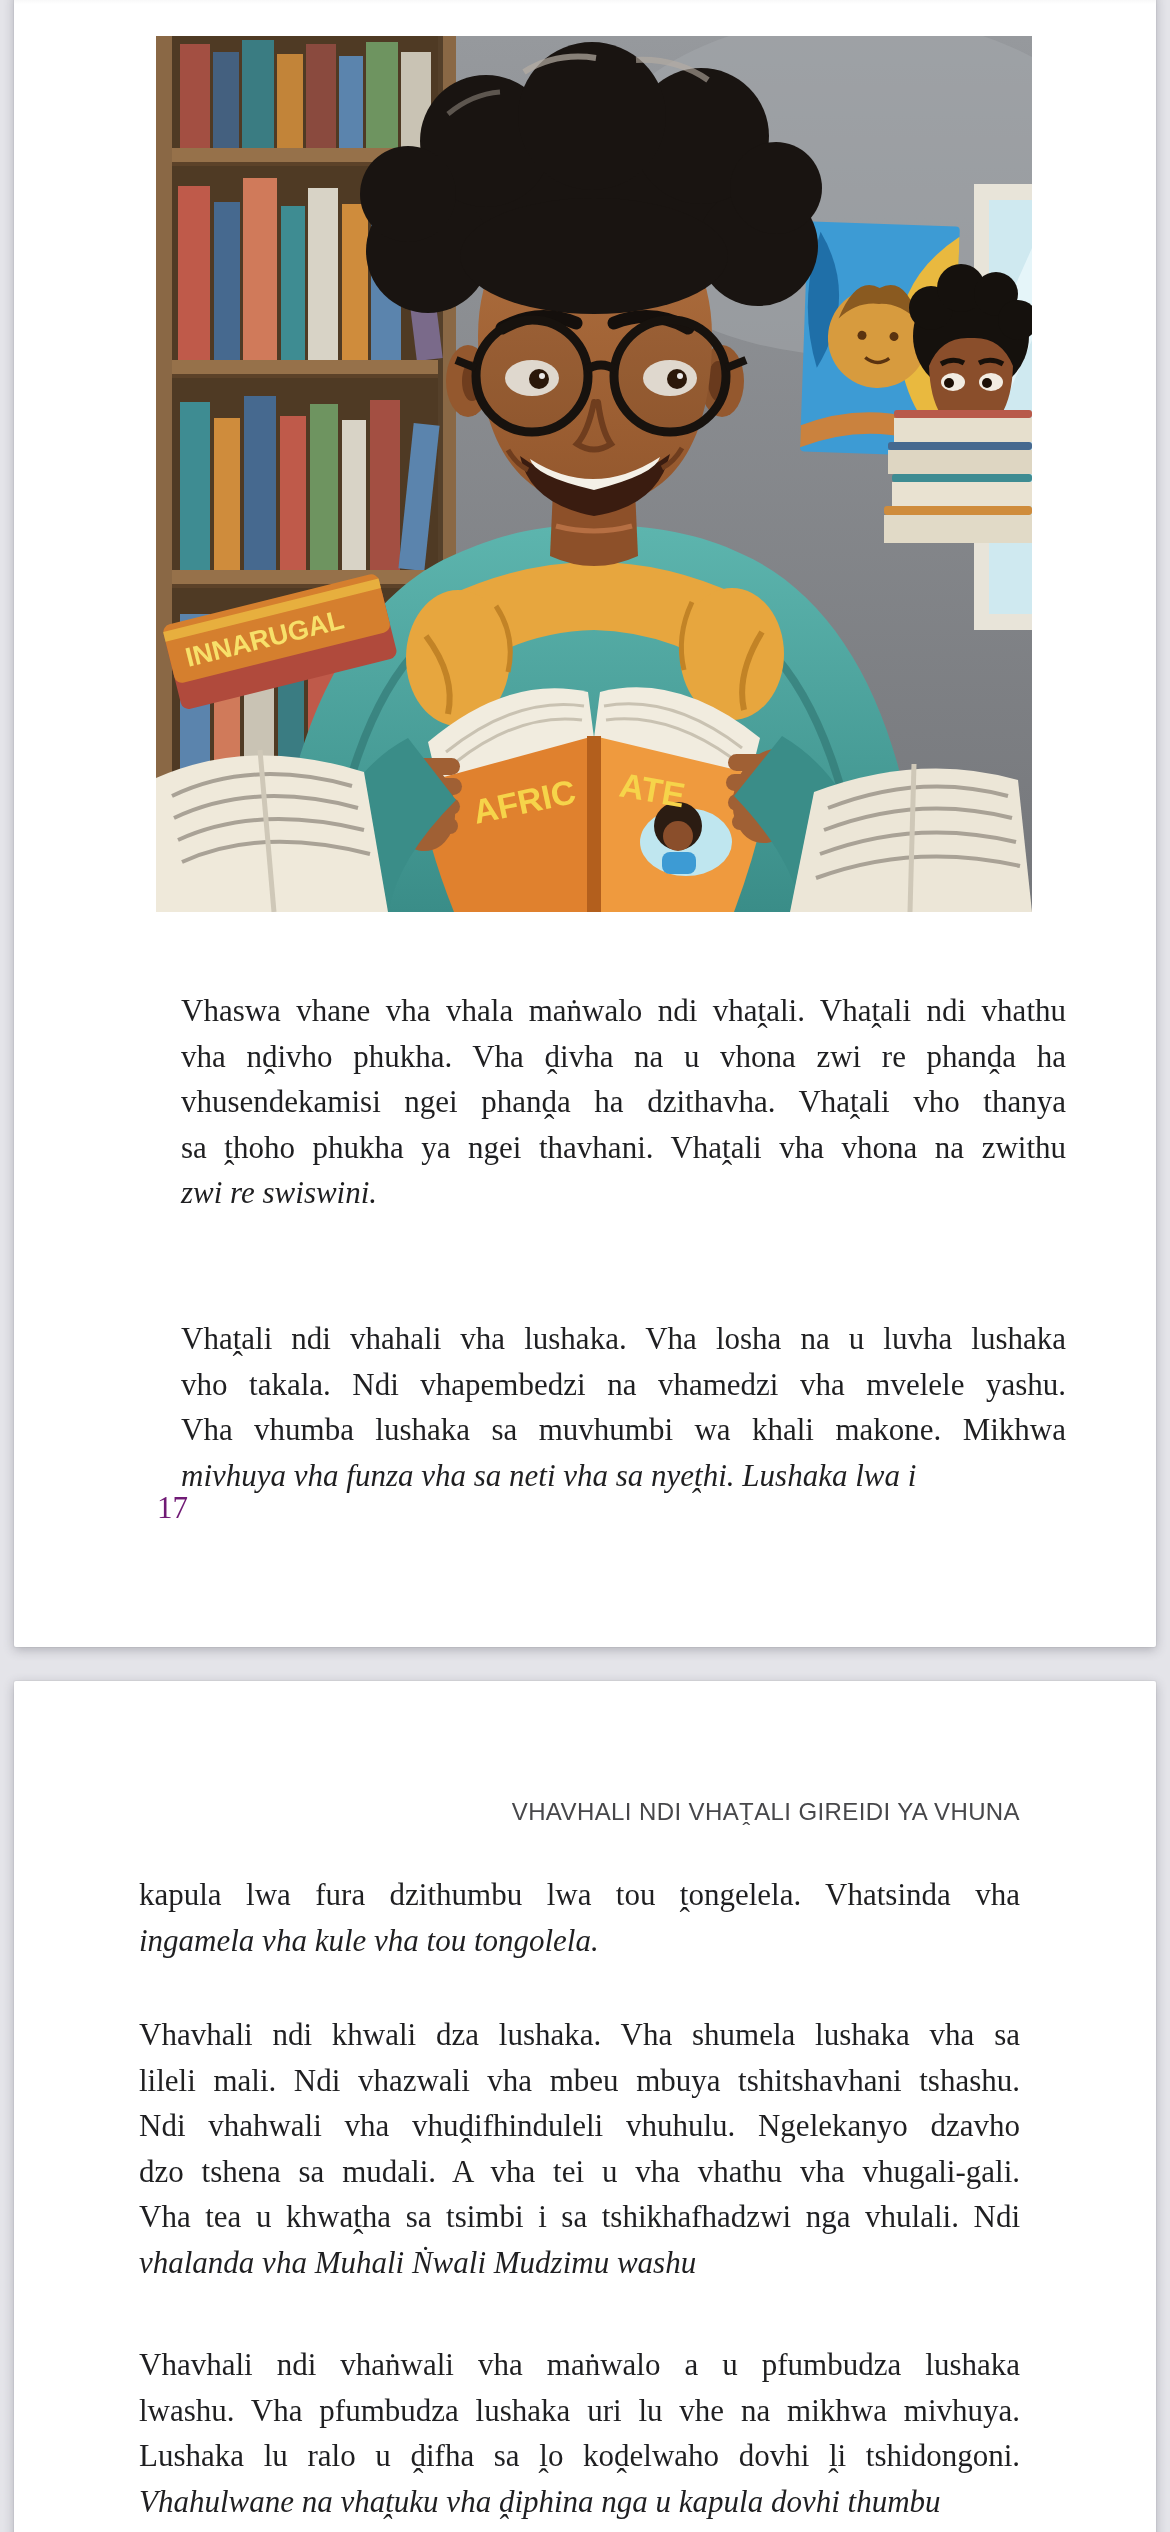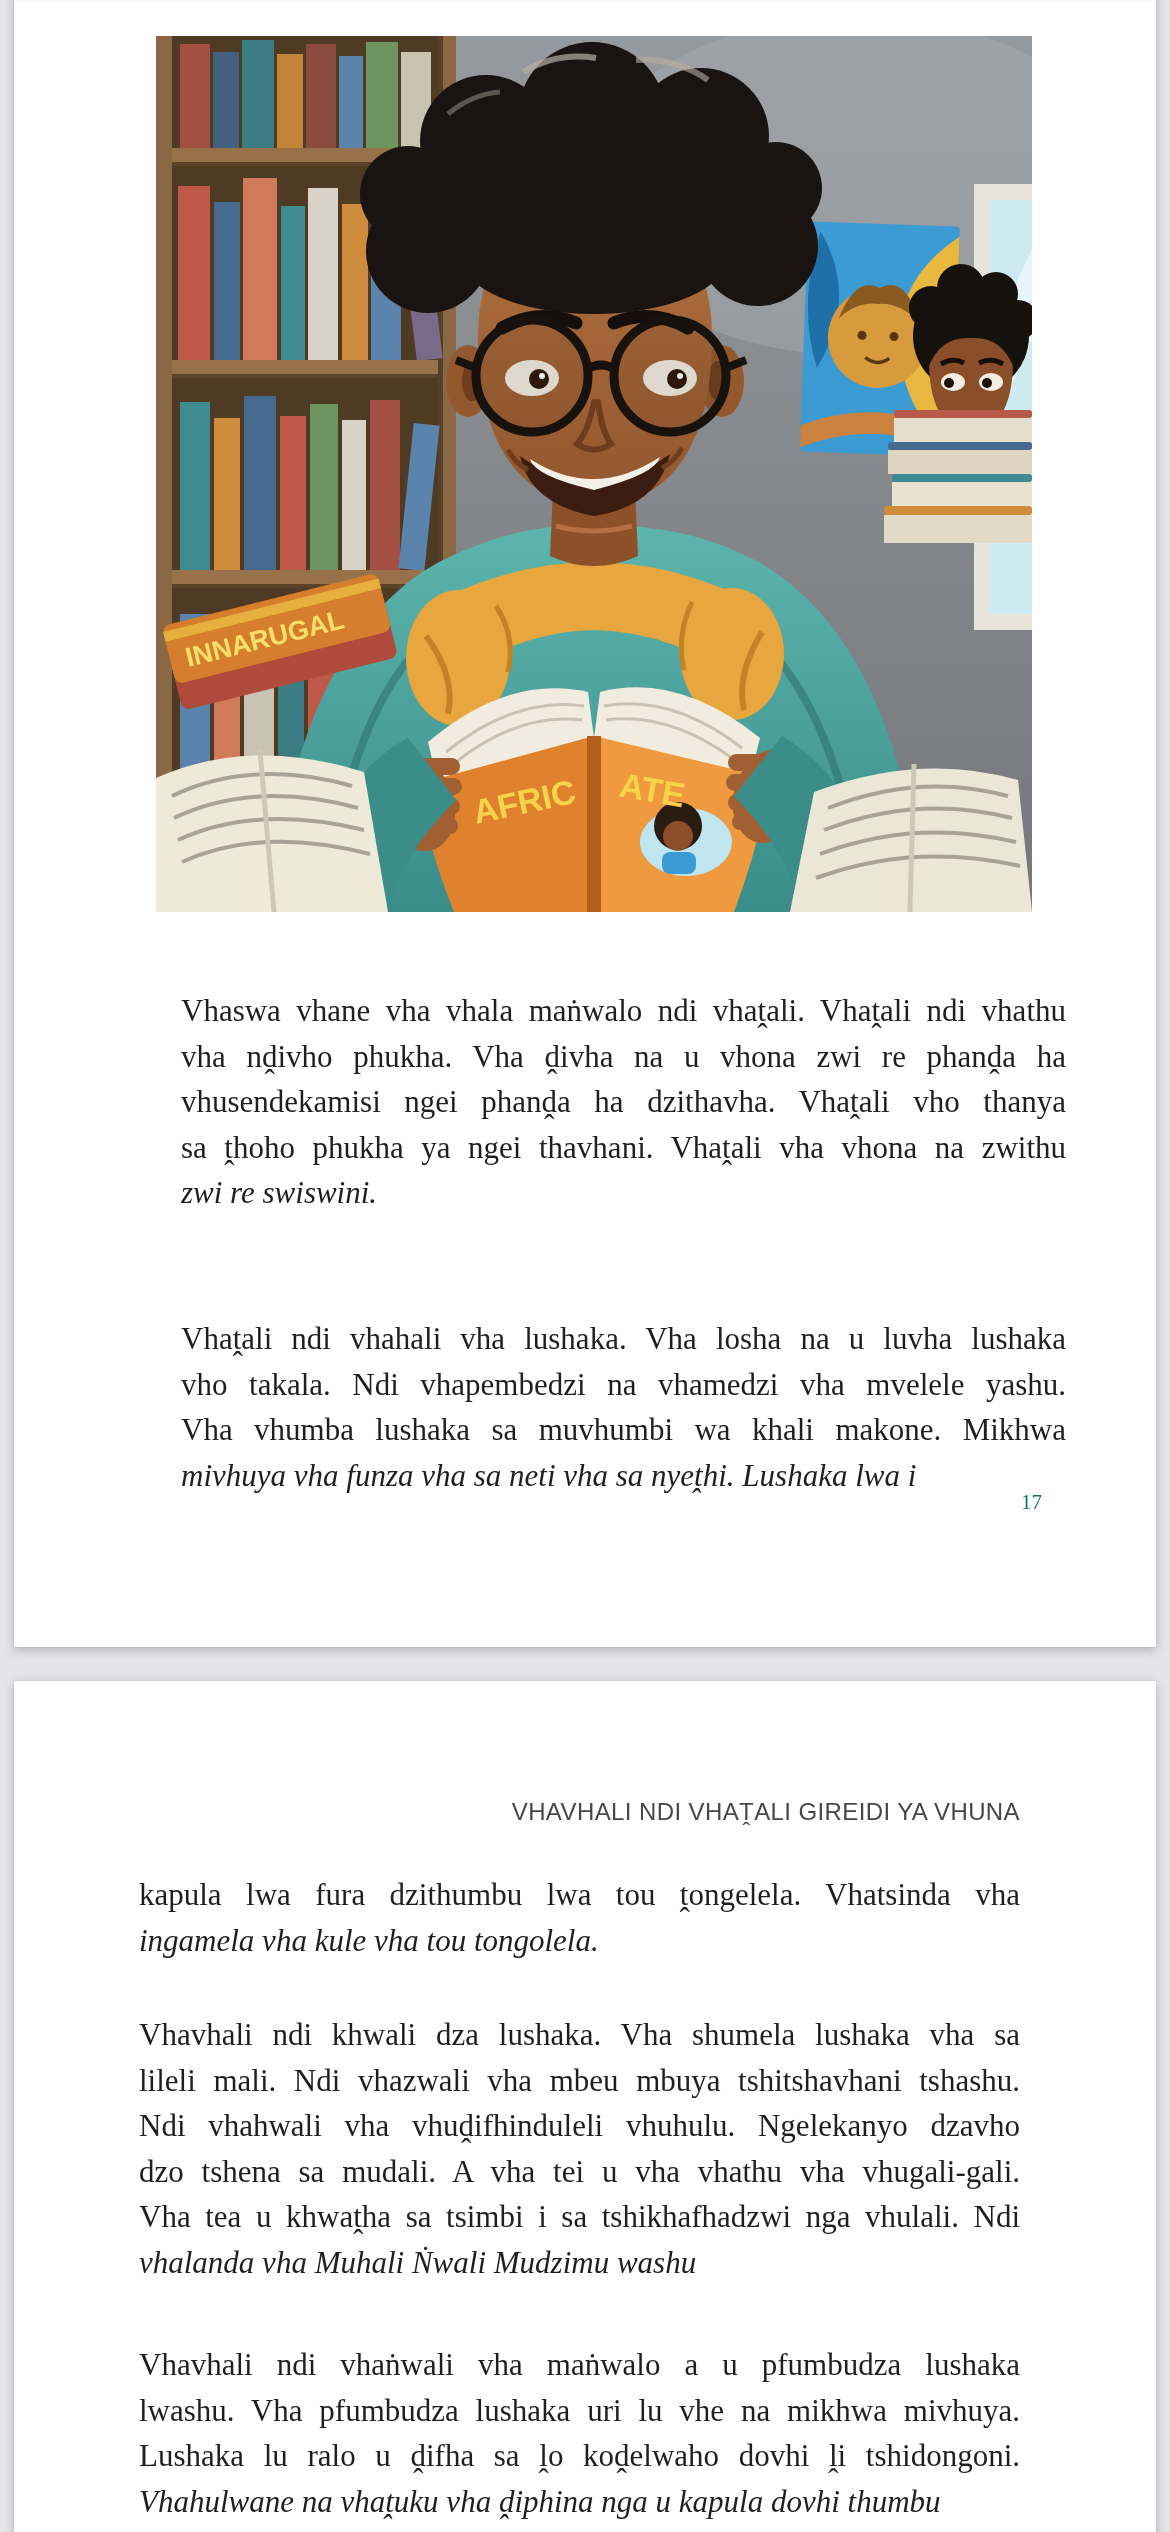--- a/index.html
+++ b/index.html
@@ -16,21 +16,21 @@
   #page2{top:1681px;height:1600px;}
   .top-fade{position:absolute;top:0;left:0;right:0;height:12px;
     background:linear-gradient(rgba(90,90,105,0.12),rgba(90,90,105,0));border-radius:2px 2px 0 0;}
   .illus{position:absolute;left:142px;top:44px;width:876px;height:876px;}
   .para{position:absolute;font-size:31px;line-height:45.5px;color:#1f1f21;}
   .col1{left:143px;width:885px;margin-left:24px;}
   .col2{left:125px;width:881px;}
   .tline{text-align:justify;text-align-last:justify;}
   .tline.last{text-align-last:left;font-style:italic;}
   .page-num{position:absolute;left:143px;width:885px;top:1498px;
-    font-size:21px;color:#0f766e;text-align:right;}
+    font-size:31px;color:#701a75;text-align:left;}
   .chapter-header{position:absolute;left:125px;width:881px;top:117px;
     font-family:"Liberation Sans","DejaVu Sans",sans-serif;
     font-size:24px;letter-spacing:0.4px;color:#47474a;text-align:right;}
   svg text{font-family:"Liberation Sans","DejaVu Sans",sans-serif;font-weight:bold;}
 </style>
 </head>
 <body>
 
 <div class="page" id="page1">
   <div class="top-fade"></div>

